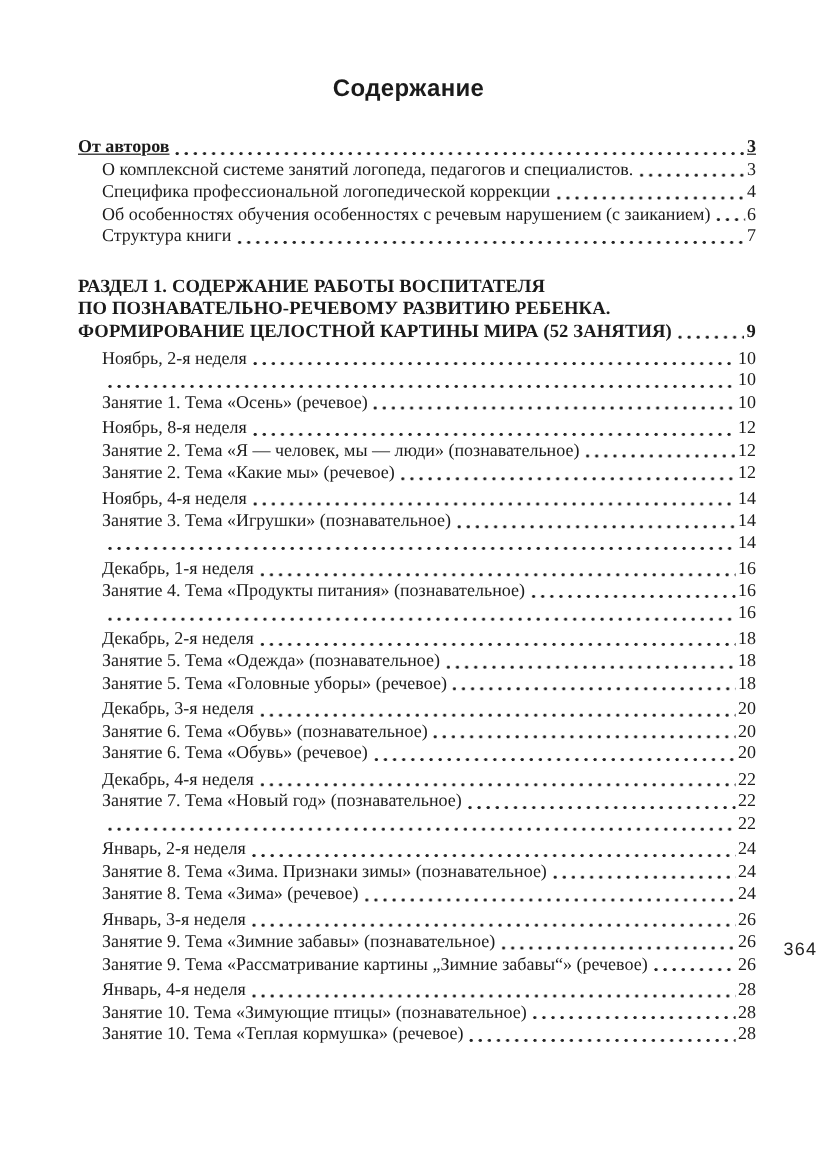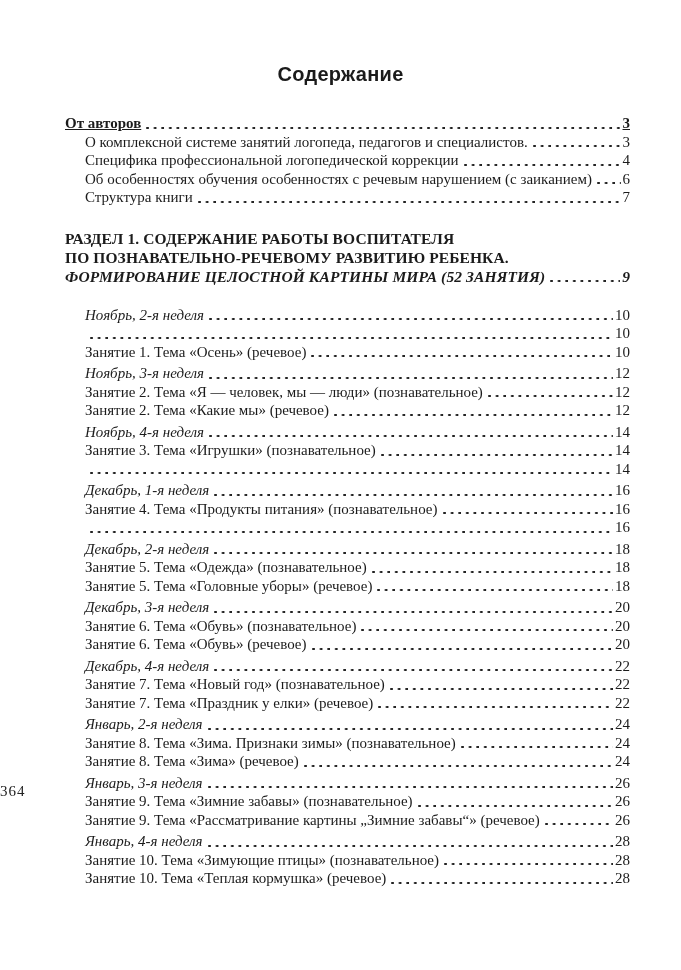--- a/index.html
+++ b/index.html
@@ -30,47 +30,47 @@
   }
   .entry {
     display: flex;
     align-items: flex-end;
     line-height: 18.5px;
   }
   .entry .label { white-space: nowrap; }
   .entry .page-num { white-space: nowrap; }
   .indent-1 { padding-left: 20px; }
   .style-bold .label, .style-bold .page-num { font-weight: 700; text-decoration: underline; }
-  .style-italic .label { font-style: italic; }
+  .style-italic .label { }
   .gap-before { margin-top: 3px; }
   .dots {
     flex: 1;
     min-width: 12px;
     height: 4px;
     margin: 0 2px 3px 5px;
     background-image: radial-gradient(circle at 1.6px 2px, #222 1.15px, rgba(0,0,0,0) 1.5px);
     background-size: 7.6px 4px;
     background-repeat: repeat-x;
     background-position: left bottom;
   }
   .section-heading {
     margin-top: 22px;
     font-weight: 700;
     font-size: 15.5px;
     line-height: 19px;
     letter-spacing: 0.1px;
   }
   .section-heading .heading-line { white-space: nowrap; }
-  .section-heading .entry { line-height: 19px; margin-bottom: 20px; font-style: italic; }
+  .section-heading .entry { line-height: 19px; margin-bottom: 4px; }
   .footer-folio {
     position: absolute;
     left: 0; right: 0;
     bottom: 30px;
-    text-align: left;
-    font-family: Liberation Serif, serif;
+    text-align: right;
+    font-family: Liberation Sans, sans-serif;
     font-size: 15px;
     letter-spacing: 1px;
     color: #222;
   }
 </style>
 </head>
 <body>
 
 <div class="page">
 
@@ -133,21 +133,21 @@
     <span class="page-num">10</span>
   </div>
 
   <div class="entry style-normal indent-1">
     <span class="label">Занятие 1. Тема «Осень» (речевое)</span>
     <span class="dots"></span>
     <span class="page-num">10</span>
   </div>
 
   <div class="entry style-italic indent-1 gap-before">
-    <span class="label">Ноябрь, 3-я неделя</span>
+    <span class="label">Ноябрь, 8-я неделя</span>
     <span class="dots"></span>
     <span class="page-num">12</span>
   </div>
 
   <div class="entry style-normal indent-1">
     <span class="label">Занятие 2. Тема «Я — человек, мы — люди» (познавательное)</span>
     <span class="dots"></span>
     <span class="page-num">12</span>
   </div>
 
@@ -233,21 +233,20 @@
     <span class="page-num">22</span>
   </div>
 
   <div class="entry style-normal indent-1">
     <span class="label">Занятие 7. Тема «Новый год» (познавательное)</span>
     <span class="dots"></span>
     <span class="page-num">22</span>
   </div>
 
   <div class="entry style-normal indent-1">
-    <span class="label">Занятие 7. Тема «Праздник у елки» (речевое)</span>
     <span class="dots"></span>
     <span class="page-num">22</span>
   </div>
 
   <div class="entry style-italic indent-1 gap-before">
     <span class="label">Январь, 2-я неделя</span>
     <span class="dots"></span>
     <span class="page-num">24</span>
   </div>
 

